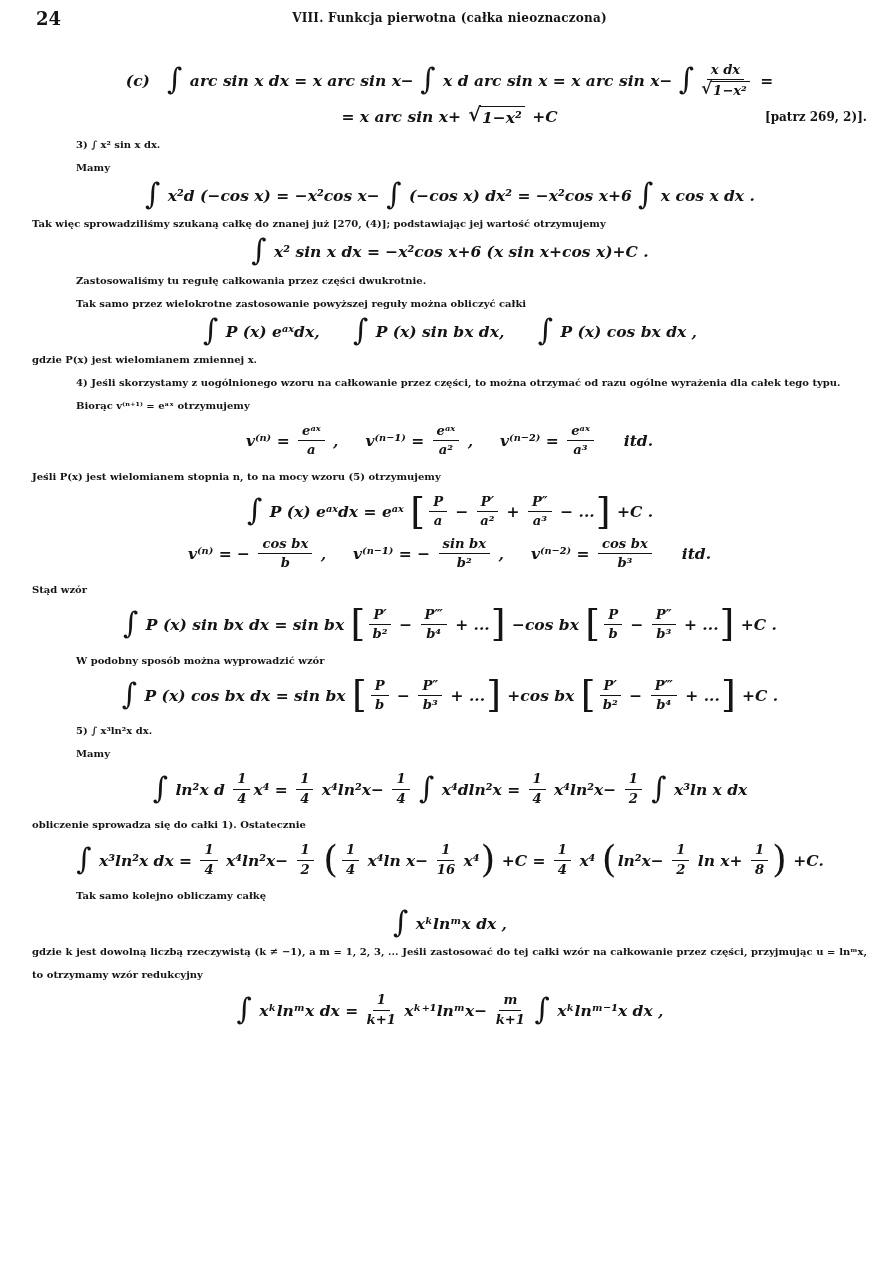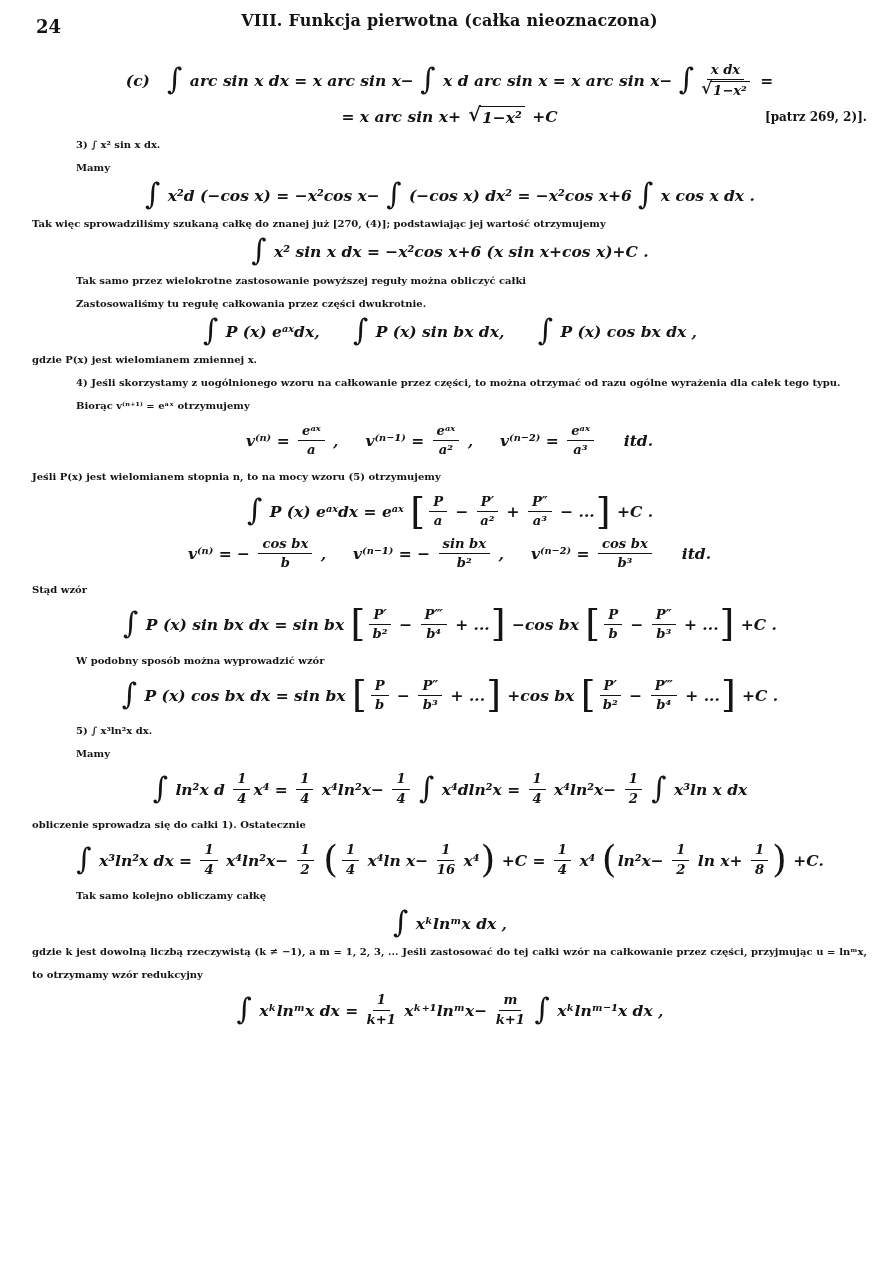--- a/index.html
+++ b/index.html
@@ -8,22 +8,22 @@
     width:893px;height:1263px;
     margin:0 auto;
     background:#ffffff;
     color:#141414;
     font-family:"DejaVu Serif","Liberation Serif",serif;
     box-sizing:border-box;
     padding:8px 26px 0 32px;
     overflow:hidden;
   }
   header.pghead{position:relative;height:30px;margin-bottom:24px;}
-  .pgnum{position:absolute;left:4px;top:8px;font-size:18px;font-weight:700;}
-  .pgtitle{position:absolute;left:0;right:0;top:3px;text-align:center;font-size:16px;font-weight:700;letter-spacing:.2px;}
+  .pgnum{position:absolute;left:4px;top:0;font-size:18px;font-weight:700;}
+  .pgtitle{position:absolute;left:0;right:0;top:3px;text-align:center;font-size:12px;font-weight:700;letter-spacing:.2px;}
   .para{
     margin:0;font-size:10px;font-weight:700;line-height:23px;
     text-align:justify;
   }
   .para.ind{text-indent:44px;}
   .eq{
     position:relative;
     display:flex;justify-content:center;align-items:center;
     margin:6px 0;
     font-size:15.5px;font-weight:700;font-style:italic;line-height:1.25;
@@ -63,22 +63,22 @@
     <span class="pgtitle">VIII. Funkcja pierwotna (całka nieoznaczona)</span>
   </header>
   <main>
       <div class="eq"><span class="t">(c)   </span><span class="int">∫</span><span class="t"> arc sin x dx = x arc sin x− </span><span class="int">∫</span><span class="t"> x d arc sin x = x arc sin x− </span><span class="int">∫</span><span class="frac"><span class="num"><span class="t">x dx</span></span><span class="den"><span class="sqrt"><span class="rad">√</span><span class="bar"><span class="t">1−x²</span></span></span></span></span><span class="t"> =</span></div>
       <div class="eq"><span class="t">= x arc sin x+ </span><span class="sqrt"><span class="rad">√</span><span class="bar"><span class="t">1−x²</span></span></span><span class="t"> +C</span><span class="note">[patrz 269, 2)].</span></div>
       <p class="para ind">3) ∫ x² sin x dx.</p>
       <p class="para ind">Mamy</p>
       <div class="eq"><span class="int">∫</span><span class="t"> x²d (−cos x) = −x²cos x− </span><span class="int">∫</span><span class="t"> (−cos x) dx² = −x²cos x+6 </span><span class="int">∫</span><span class="t"> x cos x dx .</span></div>
       <p class="para">Tak więc sprowadziliśmy szukaną całkę do znanej już [270, (4)]; podstawiając jej wartość otrzymujemy</p>
       <div class="eq"><span class="int">∫</span><span class="t"> x² sin x dx = −x²cos x+6 (x sin x+cos x)+C .</span></div>
+      <p class="para ind">Zastosowaliśmy tu regułę całkowania przez części dwukrotnie.</p>
       <p class="para ind">Tak samo przez wielokrotne zastosowanie powyższej reguły można obliczyć całki</p>
-      <p class="para ind">Zastosowaliśmy tu regułę całkowania przez części dwukrotnie.</p>
       <div class="eq"><span class="int">∫</span><span class="t"> P (x) eᵃˣdx,      </span><span class="int">∫</span><span class="t"> P (x) sin bx dx,      </span><span class="int">∫</span><span class="t"> P (x) cos bx dx ,</span></div>
       <p class="para">gdzie P(x) jest wielomianem zmiennej x.</p>
       <p class="para ind">4) Jeśli skorzystamy z uogólnionego wzoru na całkowanie przez części, to można otrzymać od razu ogólne wyrażenia dla całek tego typu.</p>
       <p class="para ind">Biorąc v⁽ⁿ⁺¹⁾ = eᵃˣ otrzymujemy</p>
       <div class="eq"><span class="t">v⁽ⁿ⁾ = </span><span class="frac"><span class="num"><span class="t">eᵃˣ</span></span><span class="den"><span class="t">a</span></span></span><span class="t"> ,     v⁽ⁿ⁻¹⁾ = </span><span class="frac"><span class="num"><span class="t">eᵃˣ</span></span><span class="den"><span class="t">a²</span></span></span><span class="t"> ,     v⁽ⁿ⁻²⁾ = </span><span class="frac"><span class="num"><span class="t">eᵃˣ</span></span><span class="den"><span class="t">a³</span></span></span><span class="t">     itd.</span></div>
       <p class="para">Jeśli P(x) jest wielomianem stopnia n, to na mocy wzoru (5) otrzymujemy</p>
       <div class="eq"><span class="int">∫</span><span class="t"> P (x) eᵃˣdx = eᵃˣ </span><span class="bg">[</span><span class="frac"><span class="num"><span class="t">P</span></span><span class="den"><span class="t">a</span></span></span><span class="t"> − </span><span class="frac"><span class="num"><span class="t">P′</span></span><span class="den"><span class="t">a²</span></span></span><span class="t"> + </span><span class="frac"><span class="num"><span class="t">P″</span></span><span class="den"><span class="t">a³</span></span></span><span class="t"> − ...</span><span class="bg">]</span><span class="t"> +C .</span></div>
       <div class="eq"><span class="t">v⁽ⁿ⁾ = − </span><span class="frac"><span class="num"><span class="t">cos bx</span></span><span class="den"><span class="t">b</span></span></span><span class="t"> ,     v⁽ⁿ⁻¹⁾ = − </span><span class="frac"><span class="num"><span class="t">sin bx</span></span><span class="den"><span class="t">b²</span></span></span><span class="t"> ,     v⁽ⁿ⁻²⁾ = </span><span class="frac"><span class="num"><span class="t">cos bx</span></span><span class="den"><span class="t">b³</span></span></span><span class="t">     itd.</span></div>
       <p class="para">Stąd wzór</p>
       <div class="eq"><span class="int">∫</span><span class="t"> P (x) sin bx dx = sin bx </span><span class="bg">[</span><span class="frac"><span class="num"><span class="t">P′</span></span><span class="den"><span class="t">b²</span></span></span><span class="t"> − </span><span class="frac"><span class="num"><span class="t">P‴</span></span><span class="den"><span class="t">b⁴</span></span></span><span class="t"> + ...</span><span class="bg">]</span><span class="t"> −cos bx </span><span class="bg">[</span><span class="frac"><span class="num"><span class="t">P</span></span><span class="den"><span class="t">b</span></span></span><span class="t"> − </span><span class="frac"><span class="num"><span class="t">P″</span></span><span class="den"><span class="t">b³</span></span></span><span class="t"> + ...</span><span class="bg">]</span><span class="t"> +C .</span></div>

